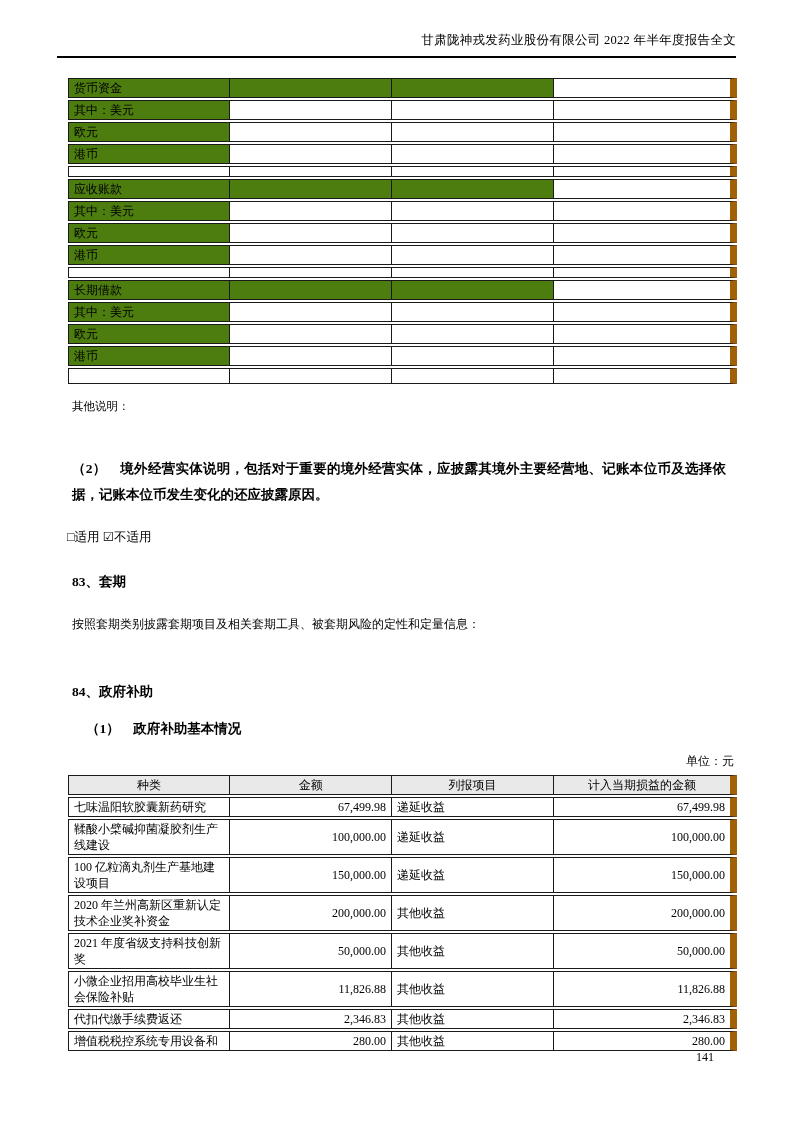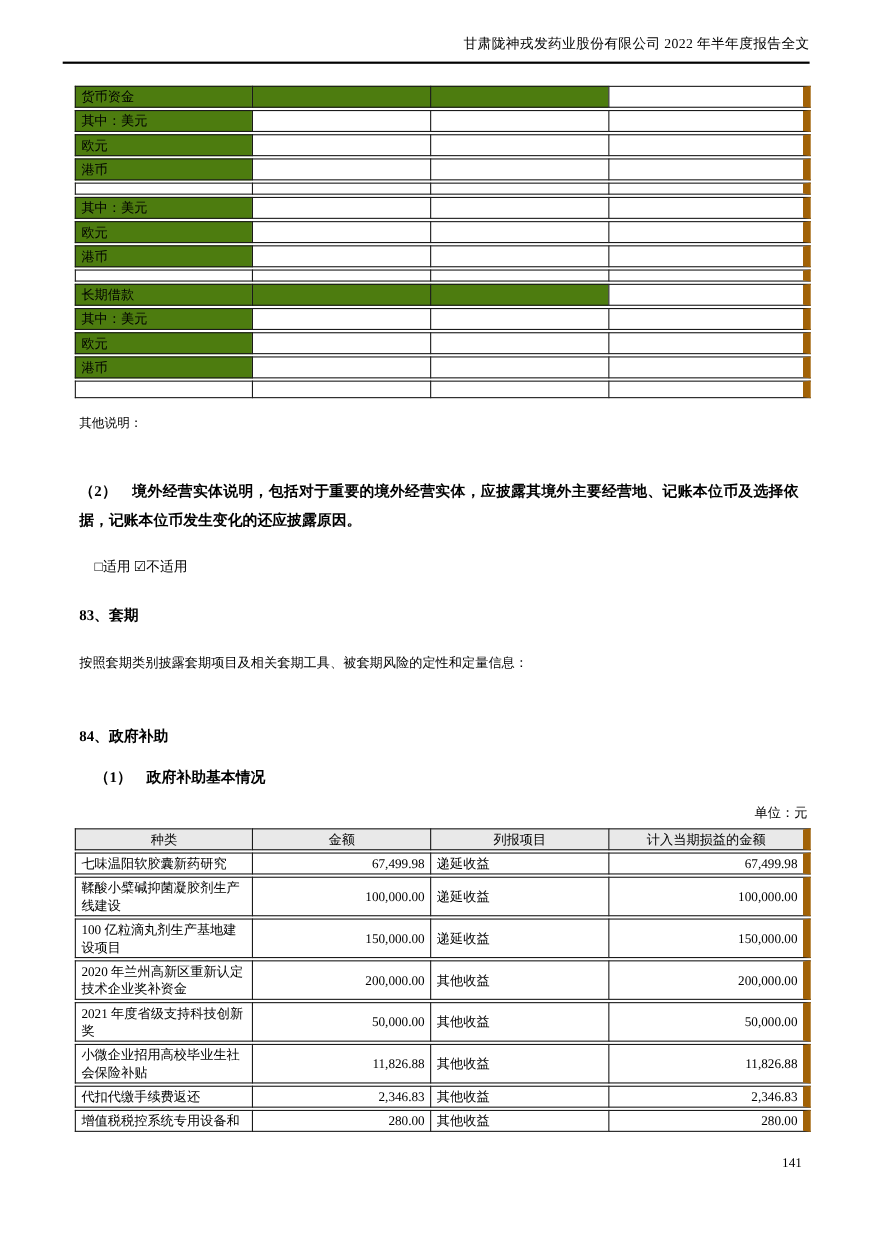--- a/index.html
+++ b/index.html
@@ -58,27 +58,27 @@
     font-weight: normal;
     text-align: center;
     height: 20px;
   }
   .tbl-subsidy td { height: 19px; }
   td.num { text-align: right; padding-right: 7px; }
   
   .note       { font-size: 11.5px; margin: 13px 0 0 15px; }
   .para-bold  { font-size: 13.5px; font-weight: bold; line-height: 26px;
                 margin: 42px 10px 0 15px; text-align: justify; }
-  .check-line { font-size: 12.5px; margin: 21px 0 0 29px; }
+  .check-line { font-size: 12.5px; margin: 21px 0 0 10px; }
   .h-num      { font-size: 13.5px; font-weight: bold; margin: 27px 0 0 15px; }
   .h-84       { margin-top: 50px; }
   .body-text  { font-size: 12px; margin: 25px 0 0 15px; }
   .sub-head   { font-size: 13.5px; font-weight: bold; margin: 19px 0 0 29px; }
   .unit-line  { font-size: 12px; text-align: right; margin: 15px 2px 0 0; }
-  .page-num   { position: absolute; bottom: 57px; right: 64px; font-size: 12px; }
+  .page-num   { position: absolute; bottom: 57px; right: 79px; font-size: 12px; }
 </style>
 </head>
 <body>
 
 <div class="page">
 
   <div class="doc-header">
     <span>甘肃陇神戎发药业股份有限公司 2022 年半年度报告全文</span>
   </div>
 
@@ -111,20 +111,26 @@
     <tr>
       <td class="g indent2">港币</td>
       <td></td>
       <td></td>
       <td></td>
     </tr>
     <tr class="empty">
       <td></td>
       <td></td>
       <td></td>
+      <td></td>
+    </tr>
+    <tr>
+      <td class="g">应收账款</td>
+      <td class="g"></td>
+      <td class="g"></td>
       <td></td>
     </tr>
     <tr>
       <td class="g">其中：美元</td>
       <td></td>
       <td></td>
       <td></td>
     </tr>
     <tr>
       <td class="g indent2">欧元</td>

